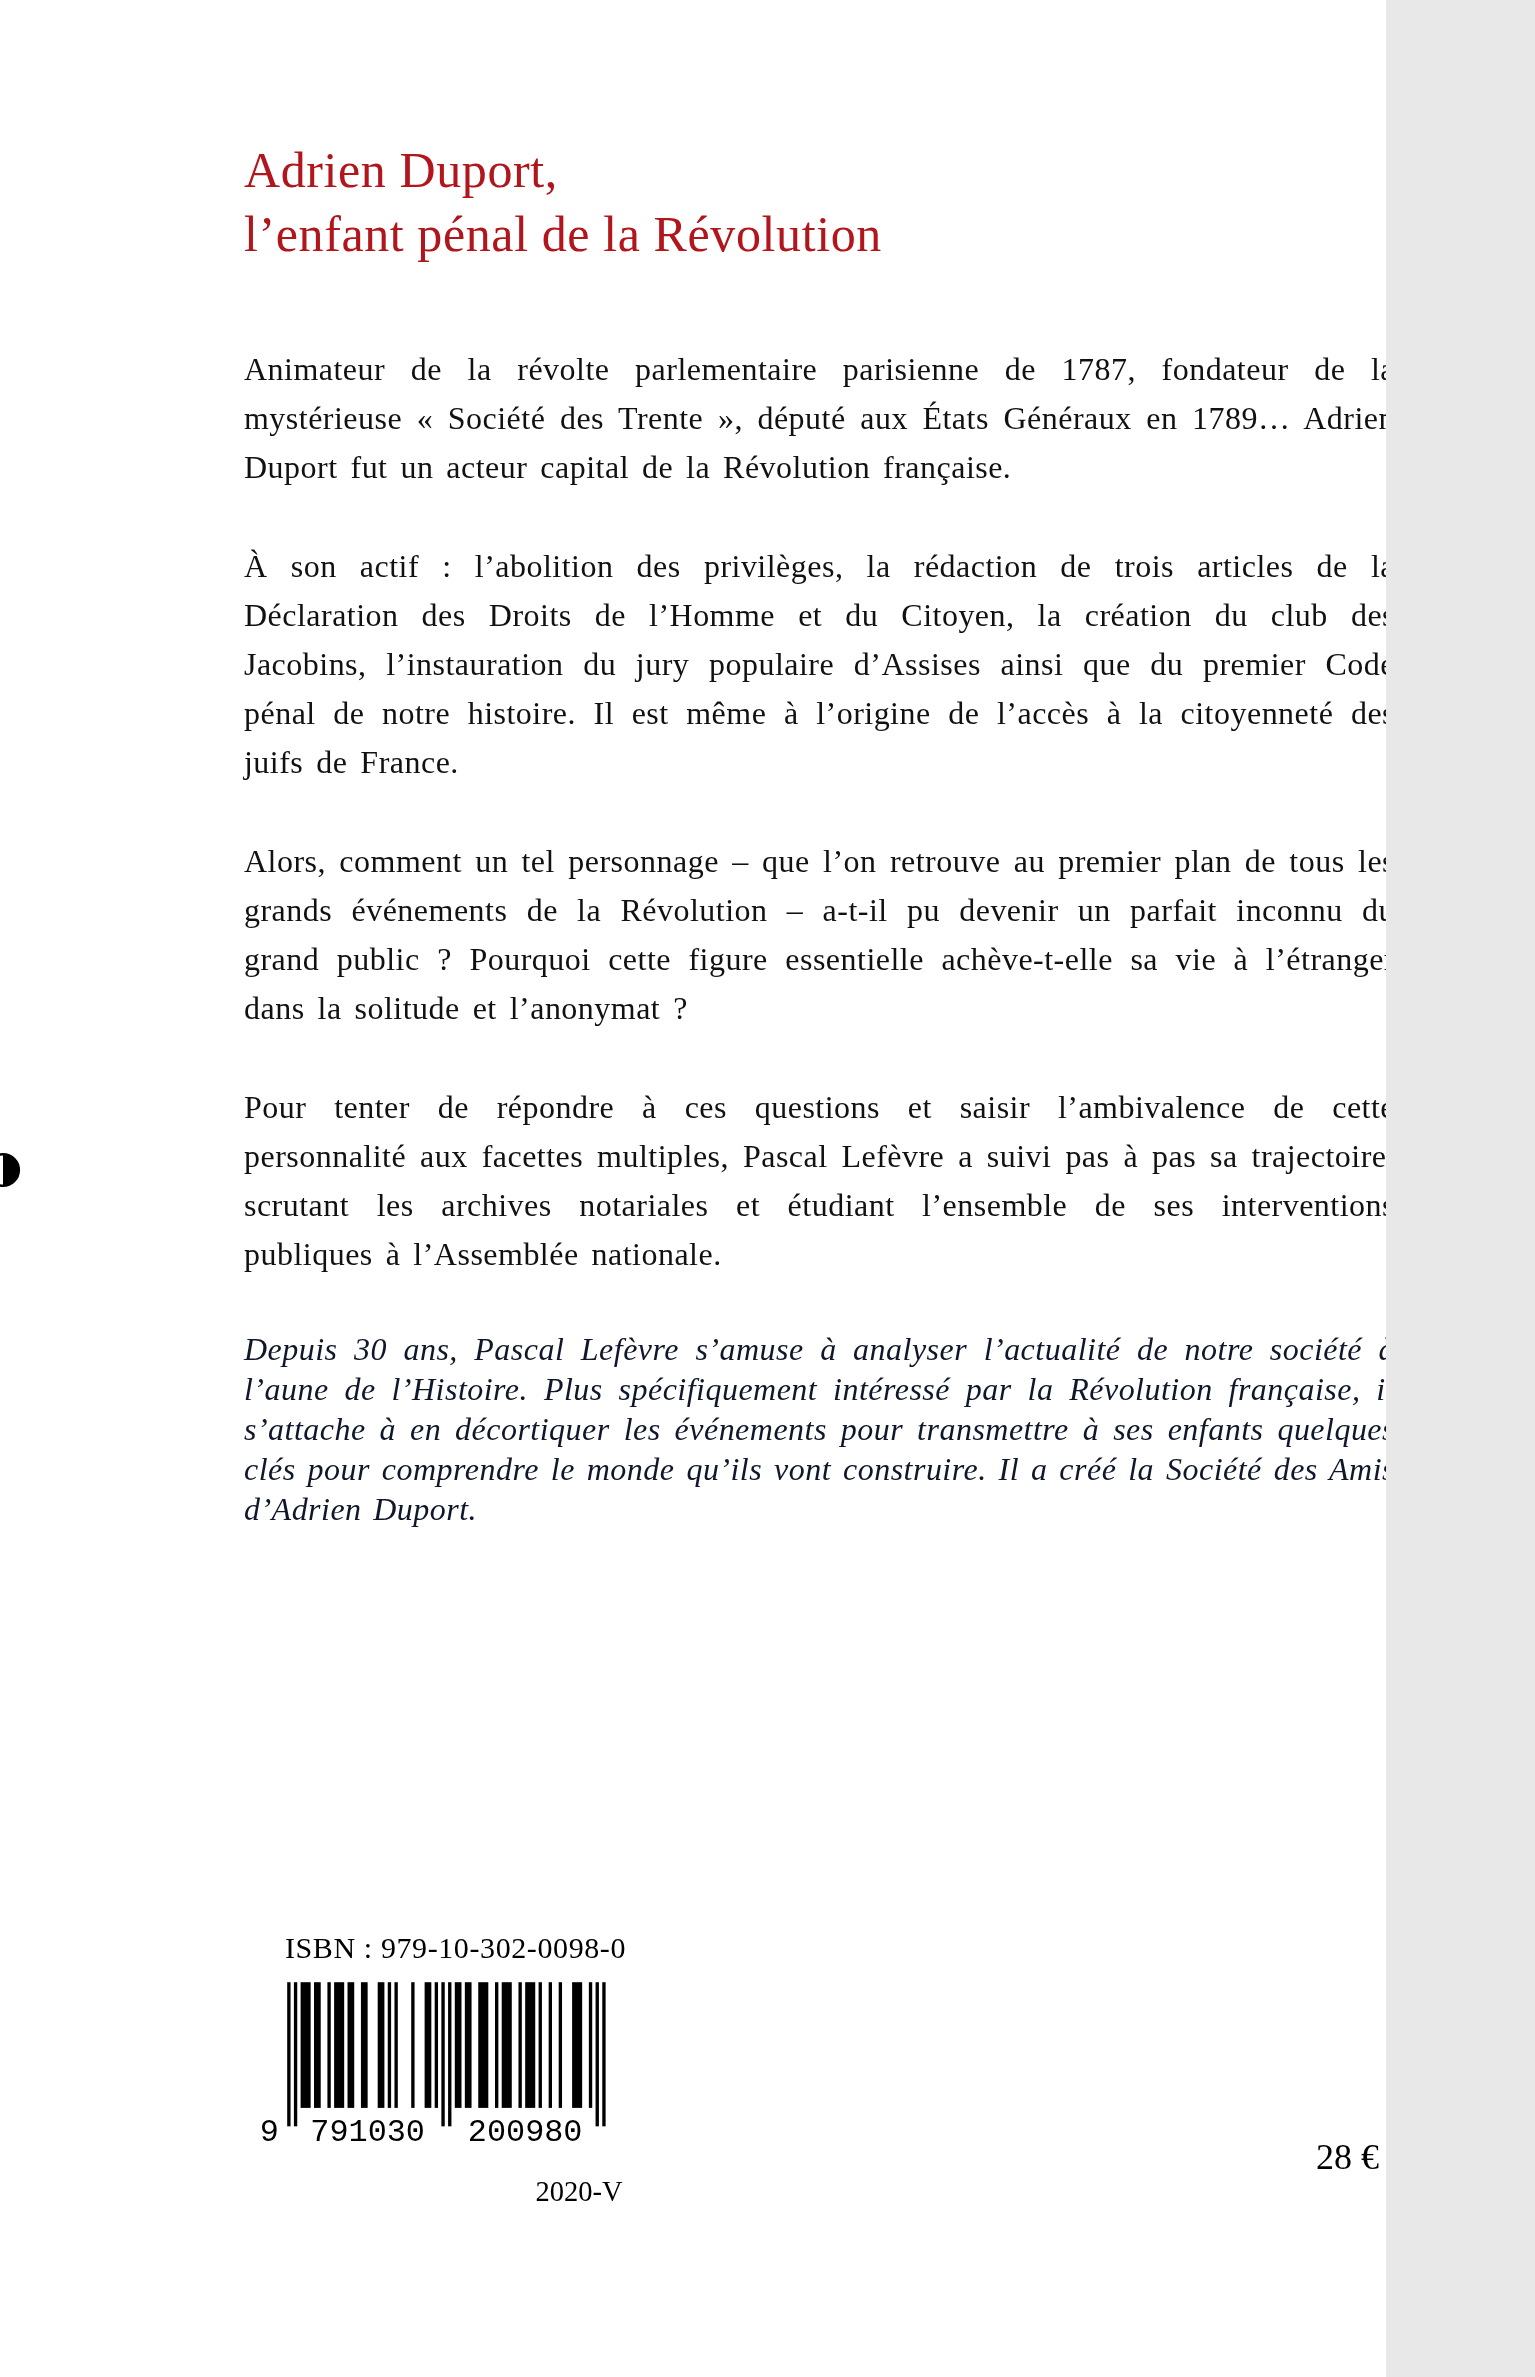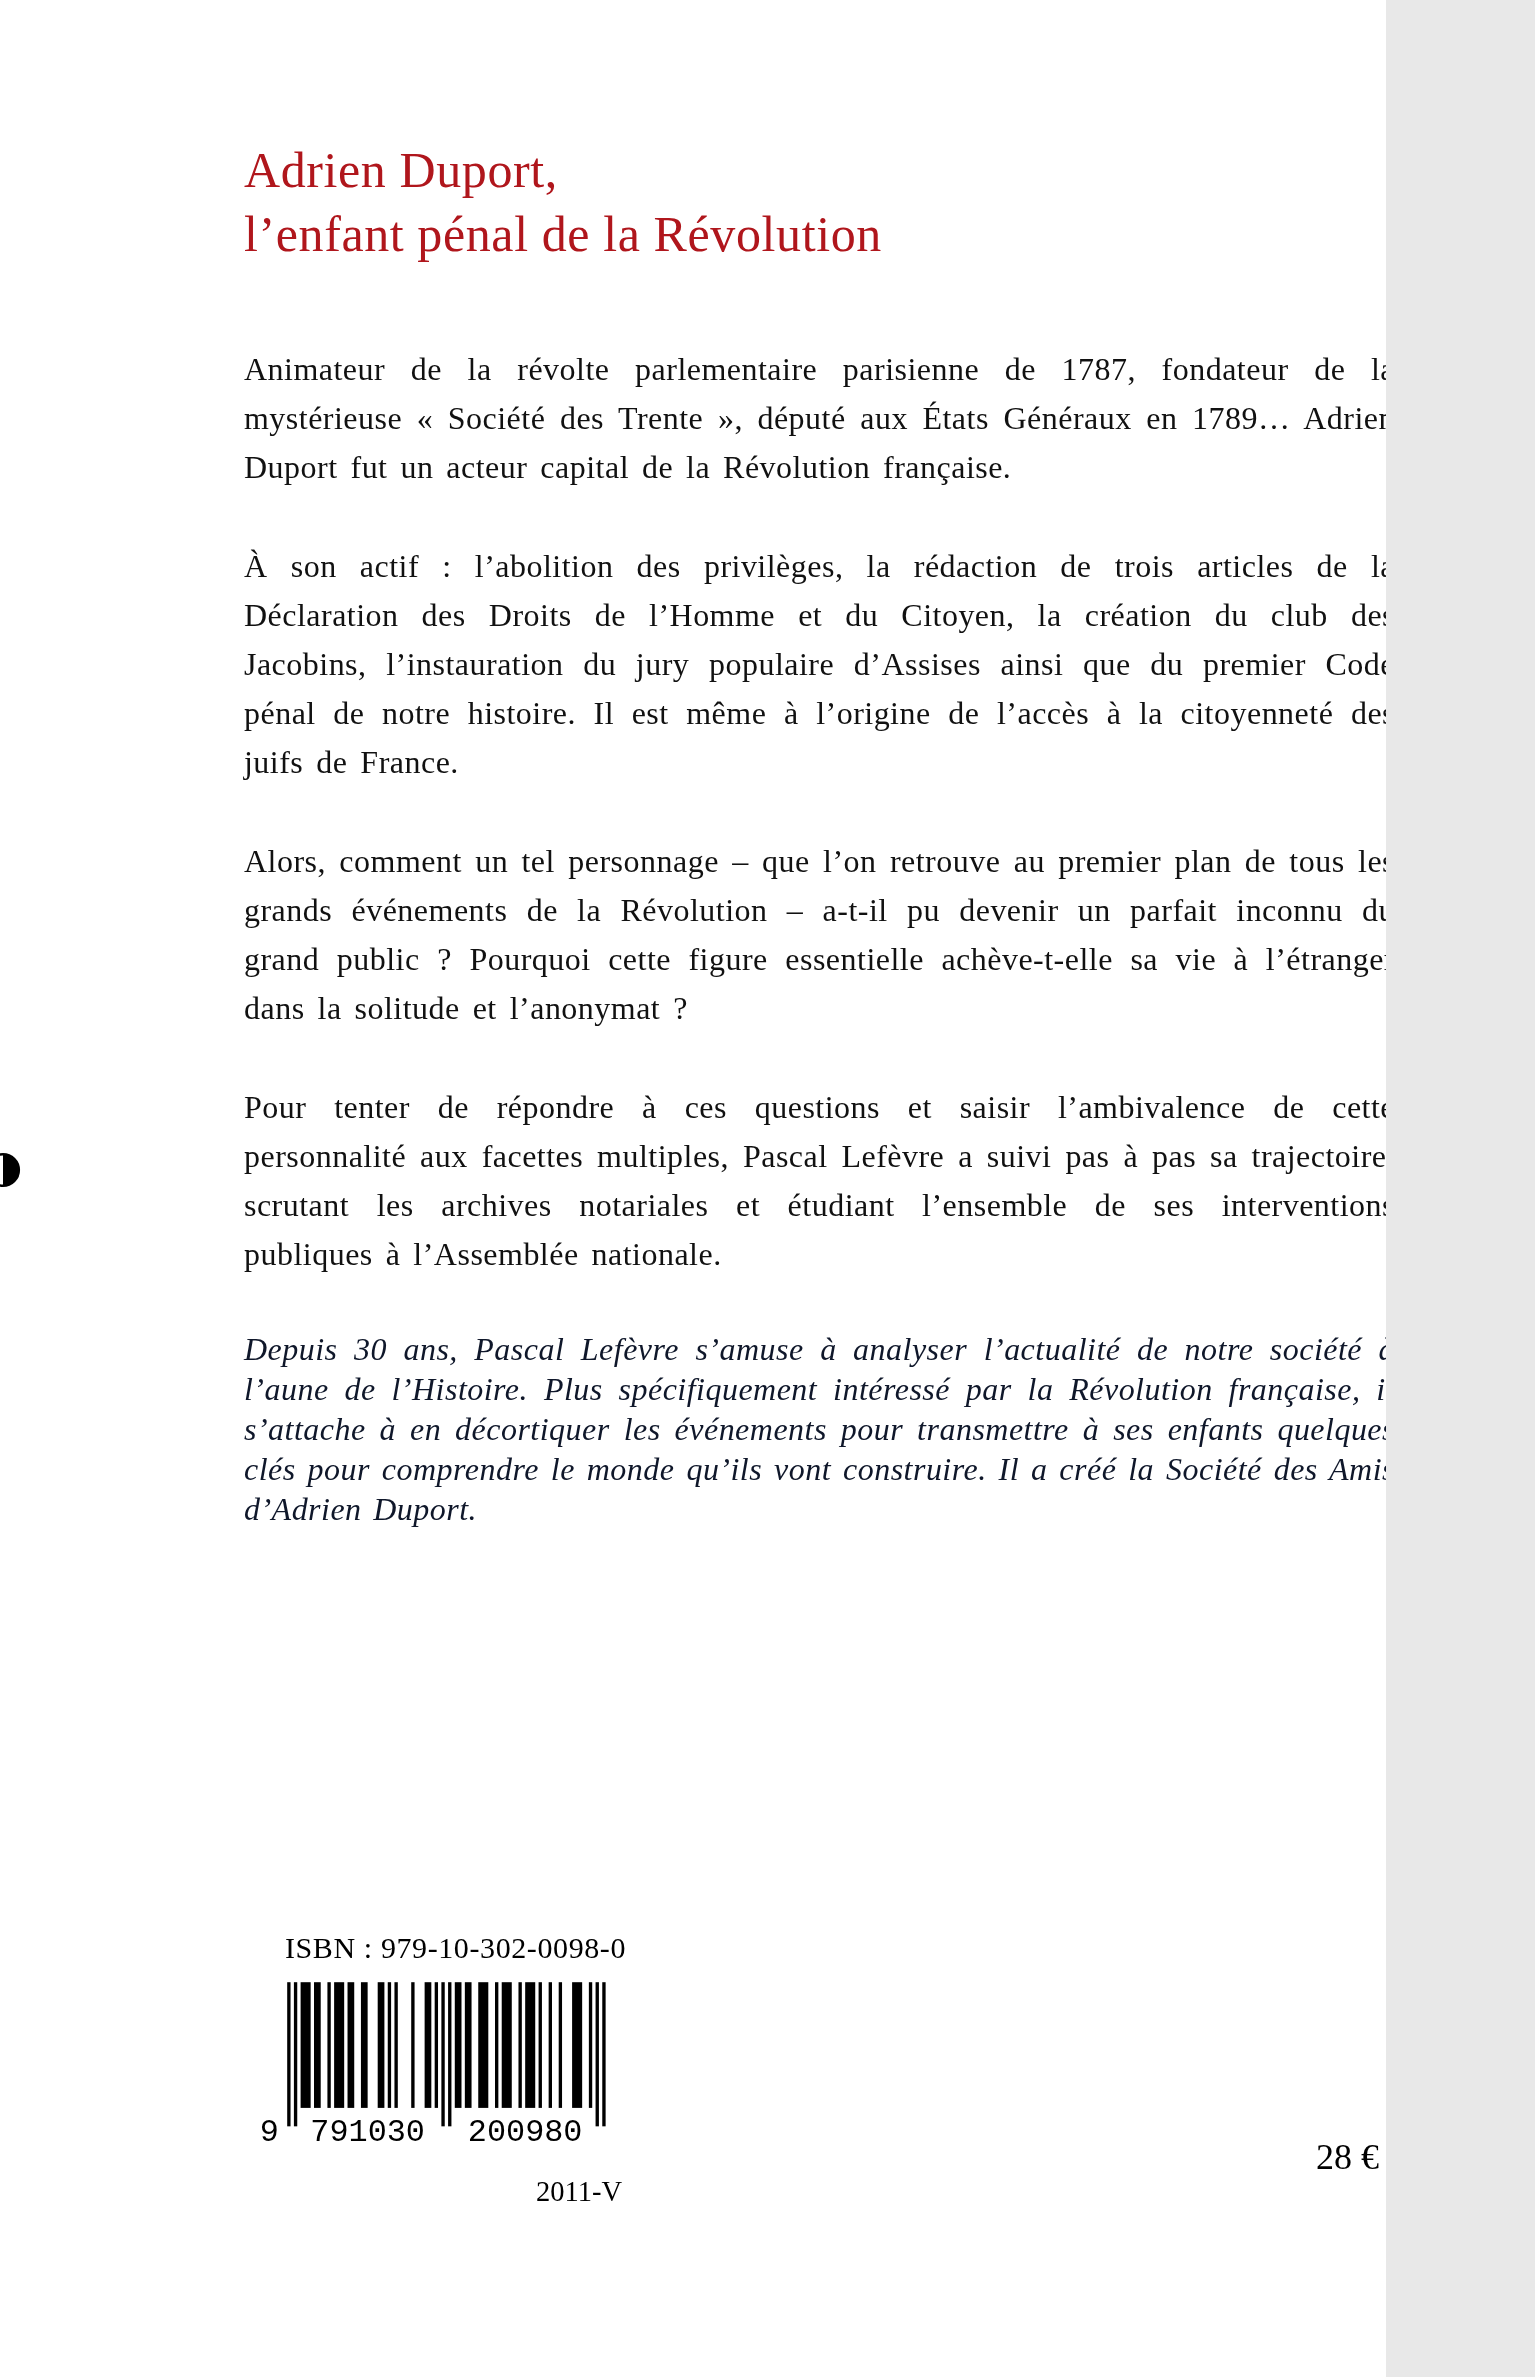--- a/index.html
+++ b/index.html
@@ -166,20 +166,20 @@
       <rect x="366" y="0" width="4" height="150"></rect>
       <rect x="382" y="0" width="12" height="150"></rect>
       <rect x="402" y="0" width="4" height="150"></rect>
       <rect x="410" y="0" width="4" height="172"></rect>
       <rect x="418" y="0" width="4" height="172"></rect>
       <text x="32" y="190" class="bc-digits" text-anchor="end">9</text>
       <text x="138" y="190" class="bc-digits" text-anchor="middle">791030</text>
       <text x="326" y="190" class="bc-digits" text-anchor="middle">200980</text>
     </svg>
 
-  <div class="edition">2011-V</div>
+  <div class="edition">2020-V</div>
 
   <div class="price">28 €</div>
 
   <div class="credit">Conception graphique : Thomas Ragage – Gravure © DR</div>
 
 </div>
 
 
 </body></html>

